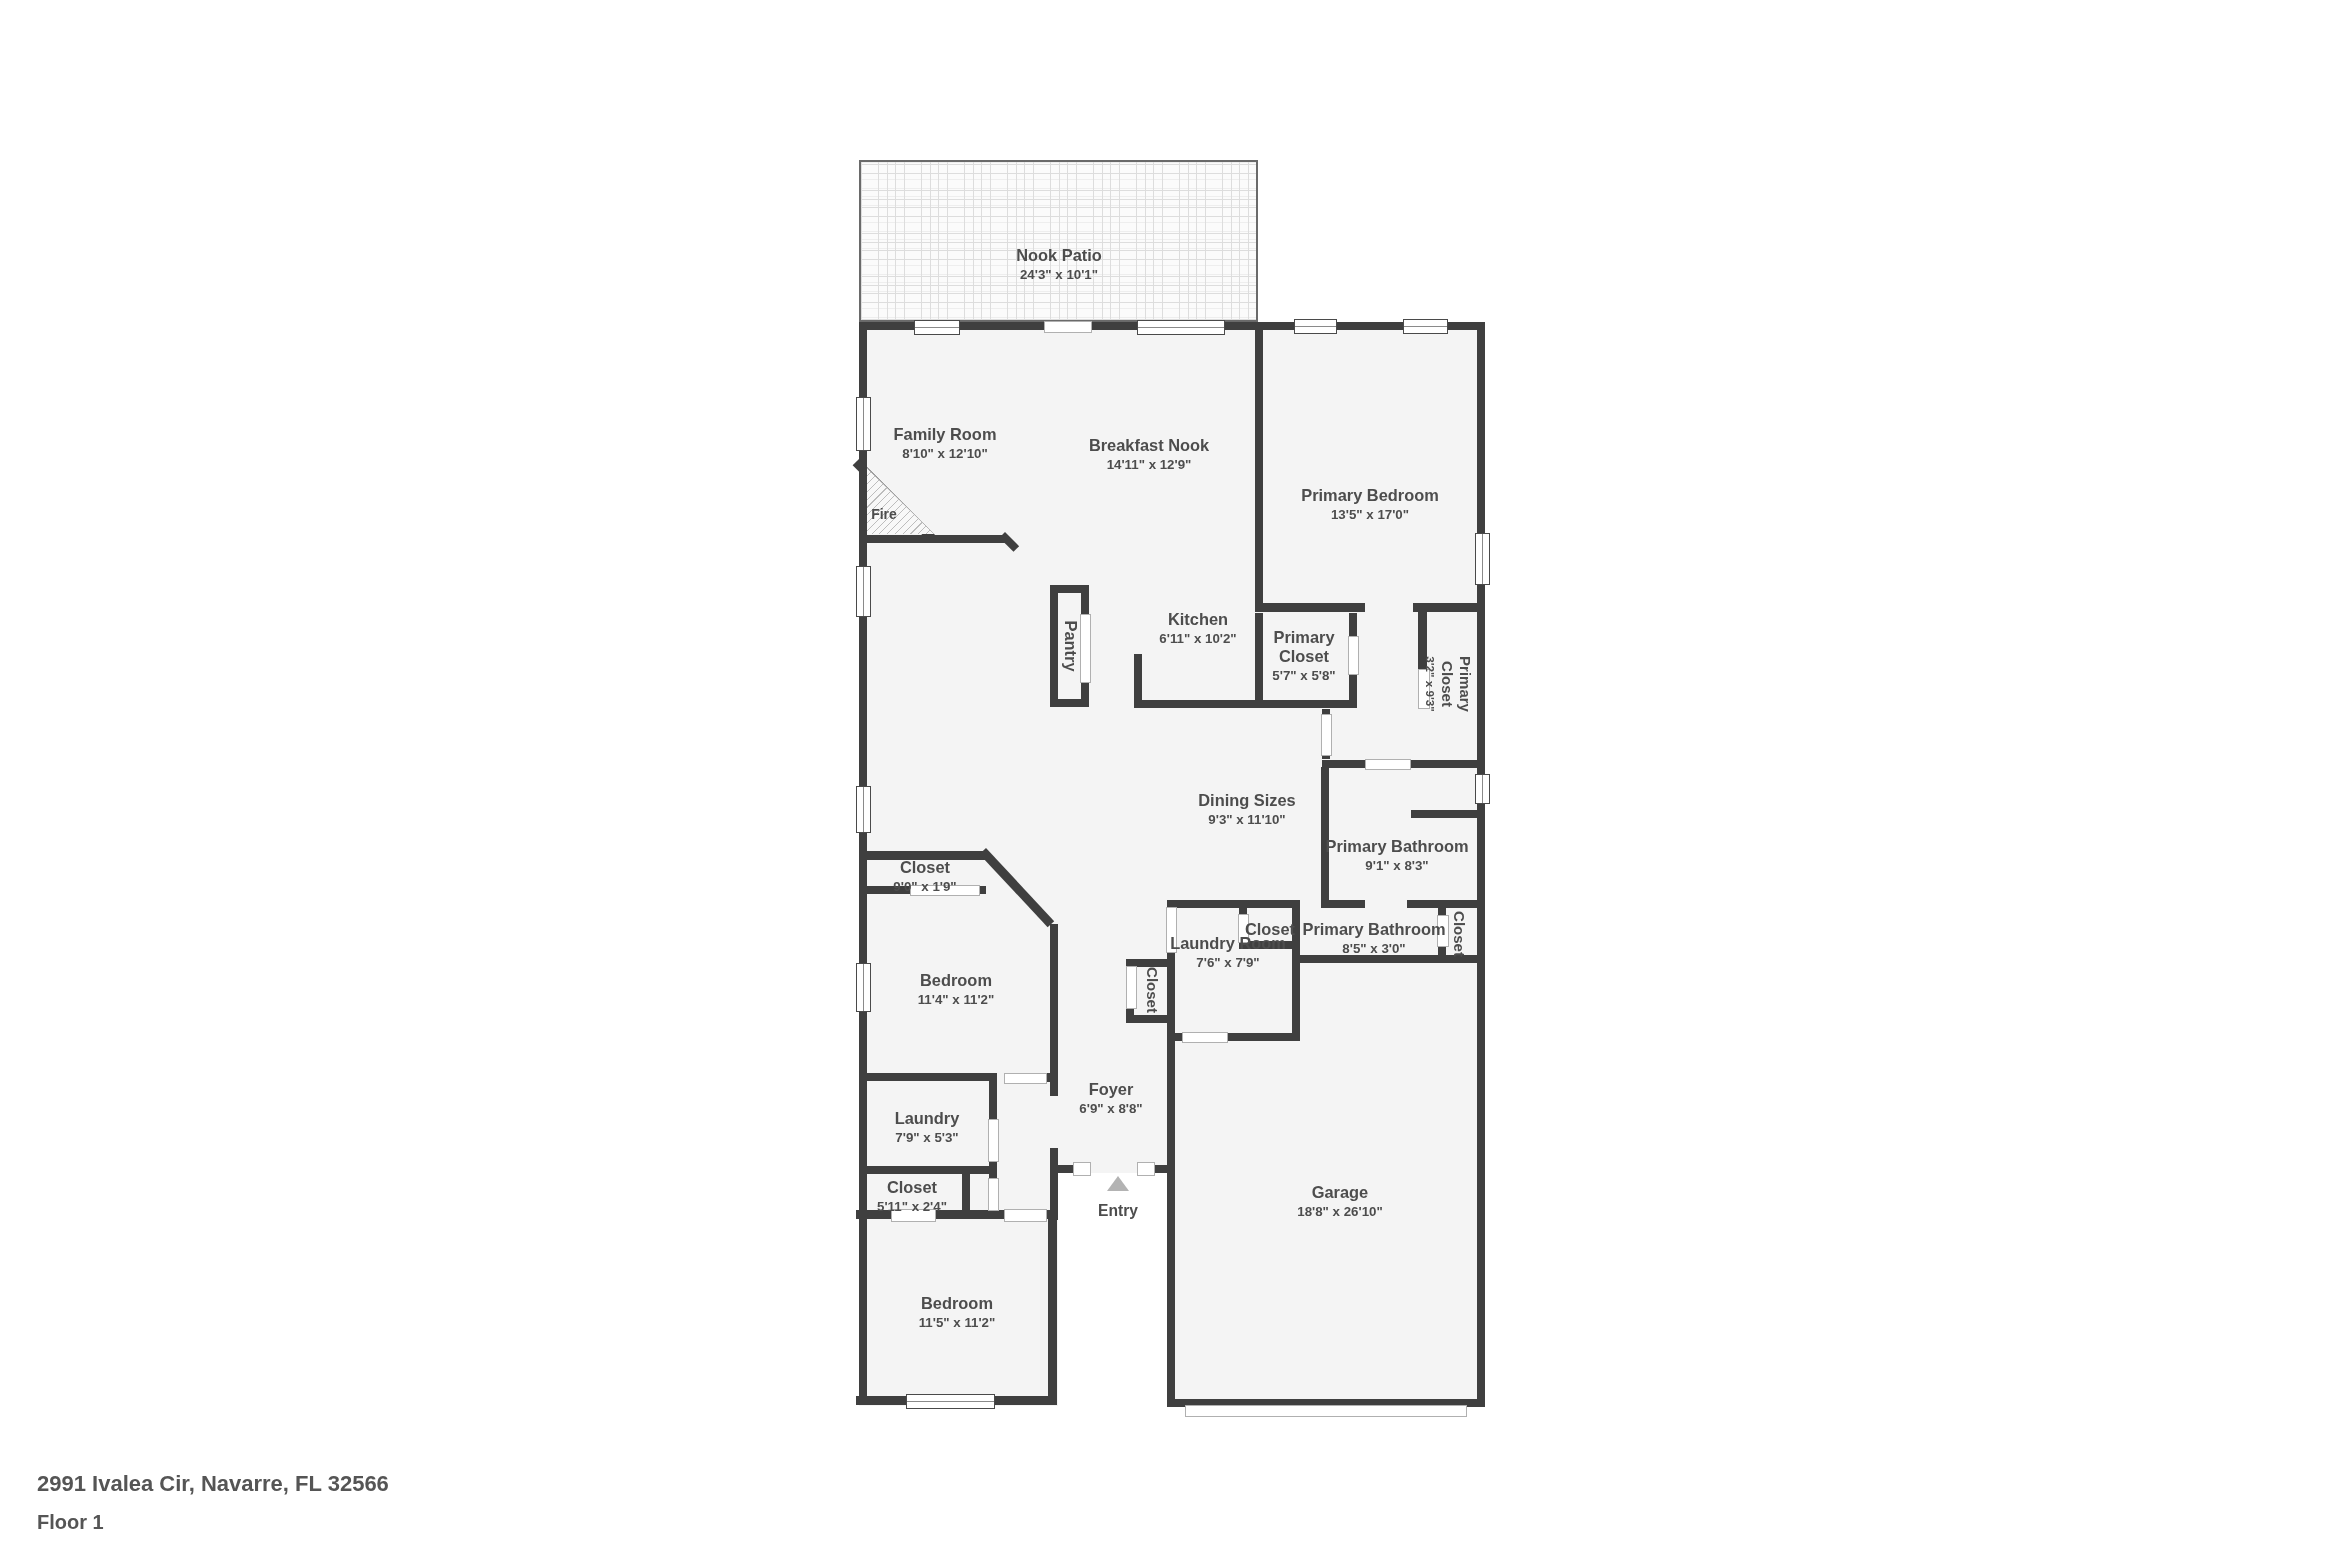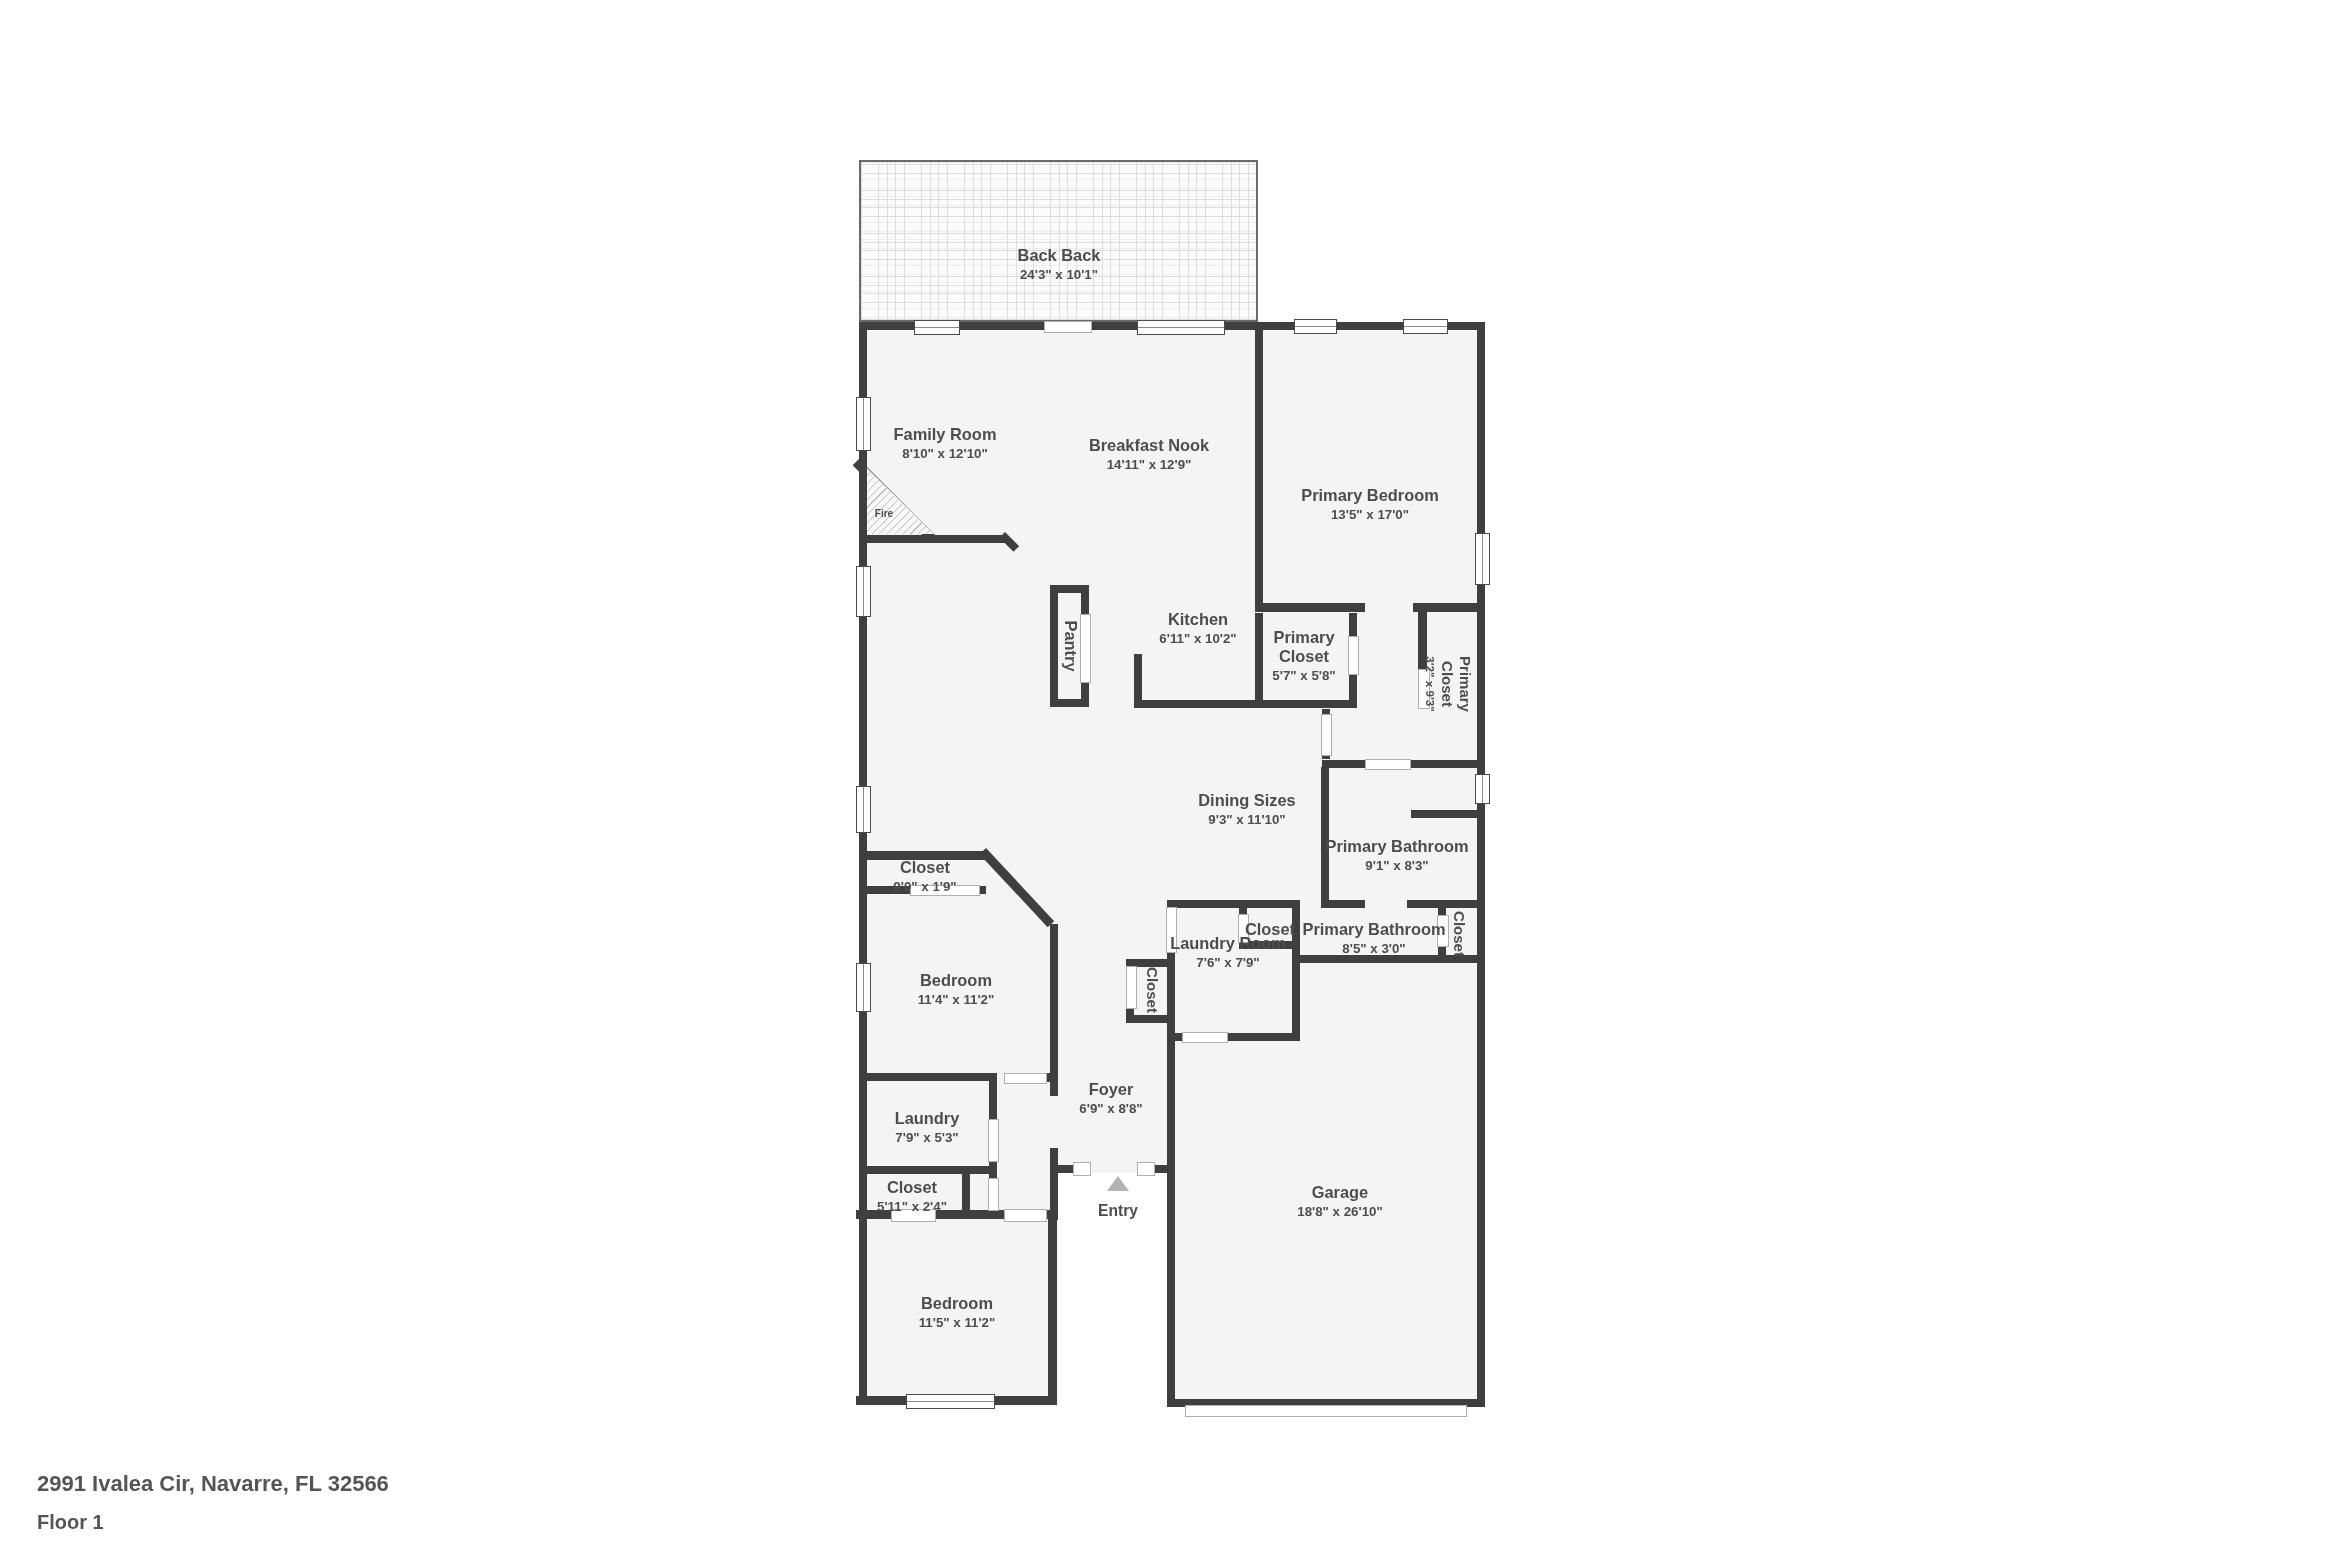--- a/index.html
+++ b/index.html
@@ -131,25 +131,25 @@
   <i class="door" style="left:910px;top:885px;width:68px;height:9.4px;"></i>
   <i class="door" style="left:1004px;top:1073px;width:41px;height:9.4px;"></i>
   <i class="door" style="left:988px;top:1119px;width:9.4px;height:41px;"></i>
   <i class="door" style="left:988px;top:1178px;width:9.4px;height:31px;"></i>
   <i class="door" style="left:891px;top:1209px;width:43px;height:11px;"></i>
   <i class="door" style="left:1004px;top:1209px;width:41px;height:11px;"></i>
   <i class="door" style="left:1185px;top:1405px;width:280px;height:10px;"></i>
   <i class="door" style="left:1073px;top:1162px;width:15.6px;height:11.7px;"></i>
   <i class="door" style="left:1137px;top:1162px;width:15.6px;height:11.7px;"></i>
 
-  <div class="lbl" style="left:1059px;top:264px;"><span class="nm">Back Back</span><span class="dm">24'3" x 10'1"</span></div>
+  <div class="lbl" style="left:1059px;top:264px;"><span class="nm">Nook Patio</span><span class="dm">24'3" x 10'1"</span></div>
   <div class="lbl" style="left:945px;top:443px;"><span class="nm">Family Room</span><span class="dm">8'10" x 12'10"</span></div>
   <div class="lbl" style="left:1149px;top:454px;"><span class="nm">Breakfast Nook</span><span class="dm">14'11" x 12'9"</span></div>
   <div class="lbl" style="left:1370px;top:504px;"><span class="nm">Primary Bedroom</span><span class="dm">13'5" x 17'0"</span></div>
-  <div class="lbl" style="left:884px;top:514px;"><span class="nm" style="font-size:10px;">Fire</span></div>
+  <div class="lbl" style="left:884px;top:514px;"><span class="nm" style="font-size:14px;">Fire</span></div>
   <div class="lbl" style="left:1198px;top:628px;"><span class="nm">Kitchen</span><span class="dm">6'11" x 10'2"</span></div>
   <div class="lbl vert" style="left:1070px;top:646px;"><span class="nm">Pantry</span></div>
   <div class="lbl" style="left:1304px;top:656px;"><span class="nm">Primary
 Closet</span><span class="dm">5'7" x 5'8"</span></div>
   <div class="lbl vert" style="left:1449px;top:684px;"><span class="nm" style="font-size:15px;">Primary
 Closet</span><span class="dm" style="font-size:11.7px;">3'2" x 9'3"</span></div>
   <div class="lbl" style="left:1247px;top:809px;"><span class="nm">Dining Sizes</span><span class="dm">9'3" x 11'10"</span></div>
   <div class="lbl" style="left:1397px;top:855px;"><span class="nm">Primary Bathroom</span><span class="dm">9'1" x 8'3"</span></div>
   <div class="lbl" style="left:925px;top:876px;"><span class="nm">Closet</span><span class="dm">9'0" x 1'9"</span></div>
   <div class="lbl" style="left:956px;top:989px;"><span class="nm">Bedroom</span><span class="dm">11'4" x 11'2"</span></div>

